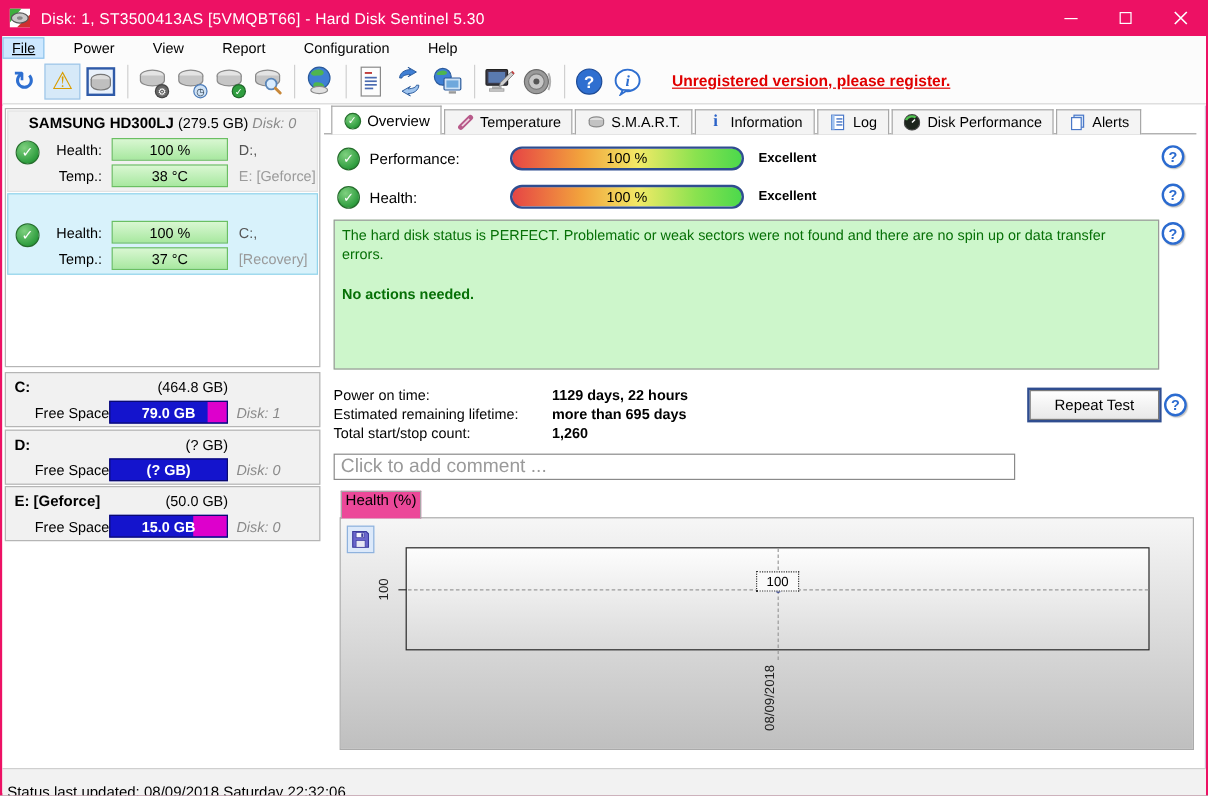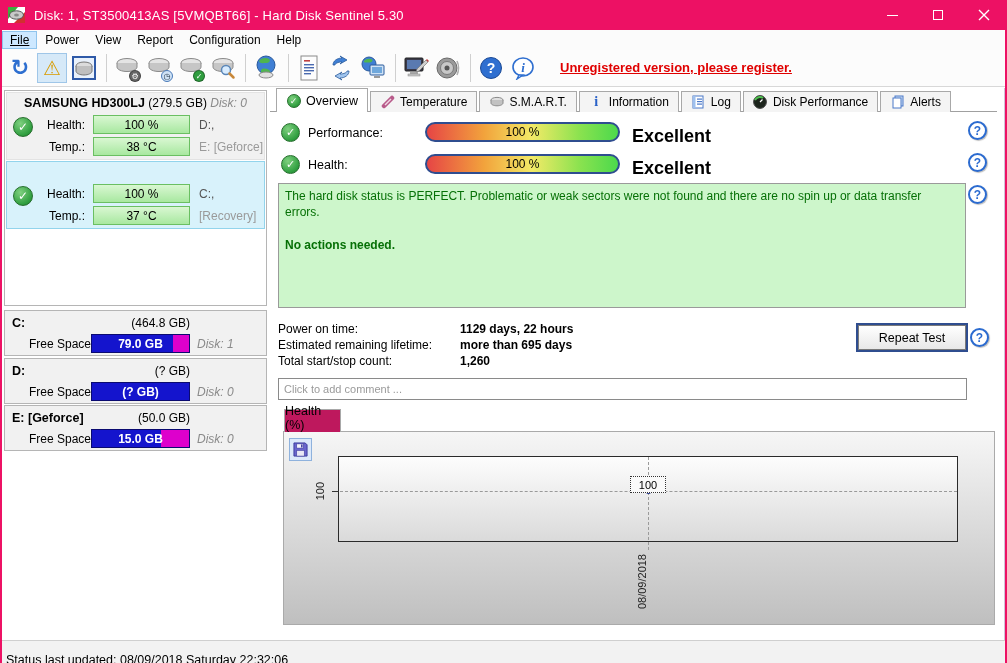--- a/index.html
+++ b/index.html
@@ -15,21 +15,21 @@
   #wincontrols { position:absolute; right:0; top:0; height:30px; display:flex; }
   .wc { width:46px; height:30px; display:flex; align-items:center; justify-content:center; }
   .wc-min { width:11px; height:1px; background:#fff; }
   .wc-max { width:10px; height:10px; border:1px solid #fff; }
 
   
   .frame { background:#ed1164; }
 
   
   #menubar { left:2px; top:30px; width:1003px; height:20px; background:#fbfbfb; display:flex; align-items:center; }
-  .menu-item { padding:2px 8px; margin-right:0; }
+  .menu-item { padding:2px 8px; margin-right:16px; }
   .menu-item.hl { background:#cde8ff; border:1px solid #90c4ec; padding:1px 7px; }
   .menu-item u { text-decoration:underline; }
 
   
   #toolbar { left:2px; top:50px; width:1003px; height:37px; background:#fcfcfc; border-bottom:1px solid #d8d8d8; display:flex; align-items:center; padding-left:3px; }
   .tbtn { width:30px; height:30px; display:flex; align-items:center; justify-content:center; position:relative; margin-right:2px; }
   .tbtn.hl { background:#d6e9f8; border:1px solid #9fc6e8; }
   .tsep { width:1px; height:28px; background:#d0d0d0; margin:0 5px; }
   .badge { position:absolute; right:1px; bottom:1px; width:12px; height:12px; border-radius:50%; display:flex; align-items:center; justify-content:center; font-size:8px; color:#fff; border:1px solid rgba(0,0,0,.35); }
   #unreg { position:absolute; left:558px; top:10px; color:#e00000; font-weight:bold; font-size:13px; text-decoration:underline; }
@@ -78,41 +78,41 @@
         display:flex; align-items:center; justify-content:center; }
   .info-i { color:#2a62c8; font-weight:bold; font-size:14px; font-family:"Liberation Serif",serif; }
 
   .rate-row-icon { width:19px; height:19px; border-radius:50%;
         background:radial-gradient(circle at 35% 30%, #7fd07f, #2f9e3f 70%, #1c7a2c);
         border:1px solid #256e2c; color:#fff; font-size:11px; font-weight:bold;
         display:flex; align-items:center; justify-content:center; }
   .grad-bar { width:195px; height:20px; border:2px solid #2f4d8f; border-radius:10px;
         background:linear-gradient(to right,#e64545 0%,#f2a33c 30%,#f2ea67 55%,#8ae24f 80%,#4cd94c 100%);
         display:flex; align-items:center; justify-content:center; font-size:12px; }
-  .excellent { font-weight:bold; font-size:18px; }
+  .excellent { font-weight:bold; font-size:11px; }
   .help-ic { width:19px; height:19px; border-radius:50%; background:#fff; border:2px solid #2b6bd0;
         color:#2b6bd0; font-weight:bold; font-size:12px; display:flex; align-items:center; justify-content:center;
         box-shadow:1px 1px 1px rgba(0,0,0,.25); }
 
   #statusbox { left:8px; top:95px; width:688px; height:125px; background:#cdf6cb; border:1px solid #9a9a9a; padding:4px 6px; color:#067006; line-height:1.35; }
   #statusbox .bold2 { font-weight:bold; margin-top:17px; }
 
   .stat-label { position:absolute; left:8px; }
   .stat-value { position:absolute; left:190px; font-weight:bold; }
 
   #repeat-btn { left:588px; top:237px; width:108px; height:25px; background:linear-gradient(#ffffff,#e8e8e8);
         border:1px solid #7a7a7a; outline:2px solid #2f4d8f; outline-offset:0;
         display:flex; align-items:center; justify-content:center; font-size:12.5px; }
 
-  #comment { left:8px; top:290px; width:689px; height:22px; border:1px solid #8a8a8a; padding:0 5px; font-size:11px; color:#ef4444; font-family:inherit; background:#fff; }
+  #comment { left:8px; top:290px; width:568px; height:22px; border:1px solid #8a8a8a; padding:0 5px; font-size:16px; color:#ef4444; font-family:inherit; background:#fff; }
   #comment::placeholder { color:#9a9a9a; }
 
   
-  #chart-tab { left:14px; top:321px; width:57px; height:23px; background:#be185d; border:1px solid #a8a8a8; border-bottom:none; z-index:2;
-        display:flex; align-items:flex-end; justify-content:center; font-size:12.5px; }
+  #chart-tab { left:14px; top:321px; width:67px; height:23px; background:#ec4899; border:1px solid #a8a8a8; border-bottom:none; z-index:2;
+        display:flex; align-items:flex-start; justify-content:center; font-size:12.5px; }
   #chart-box { left:13px; top:343px; width:712px; height:194px; background:linear-gradient(#f6f6f6,#bfbfbf); border:1px solid #aaa; }
   #save-btn { left:5px; top:6px; width:23px; height:23px; background:#dcе9fa; background:#dce9fa; border:1px solid #8fb2dd; display:flex; align-items:center; justify-content:center; }
   #plot { left:54px; top:24px; width:620px; height:86px; background:linear-gradient(#fdfdfd,#dadada); border:1px solid #2a2a2a; }
   .vtext { writing-mode:vertical-rl; transform:rotate(180deg); font-size:11px; color:#222; }
   #ytick { left:30px; top:40px; height:38px; display:flex; align-items:center; }
   #ytickmark { left:48px; top:59px; width:7px; height:1px; background:#333; }
   #hdash { left:56px; top:59px; width:617px; border-top:1px dashed #9a9a9a; }
   #vdash { left:364px; top:25px; height:93px; border-left:1px dashed #9a9a9a; }
   #dpoint { left:362px; top:57px; width:5px; height:5px; background:#1c2f8c; border-radius:50%; }
   #plabel { left:346px; top:44px; width:36px; height:17px; background:#fafafa; border:1px dotted #333;

